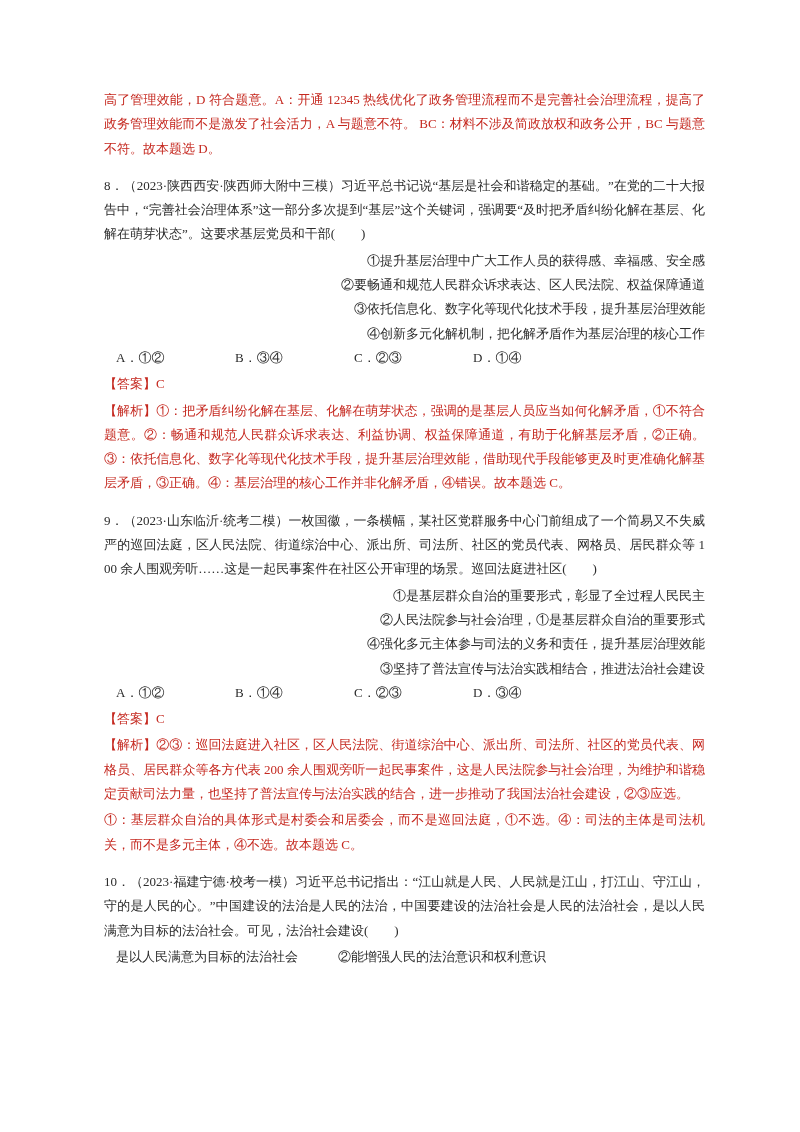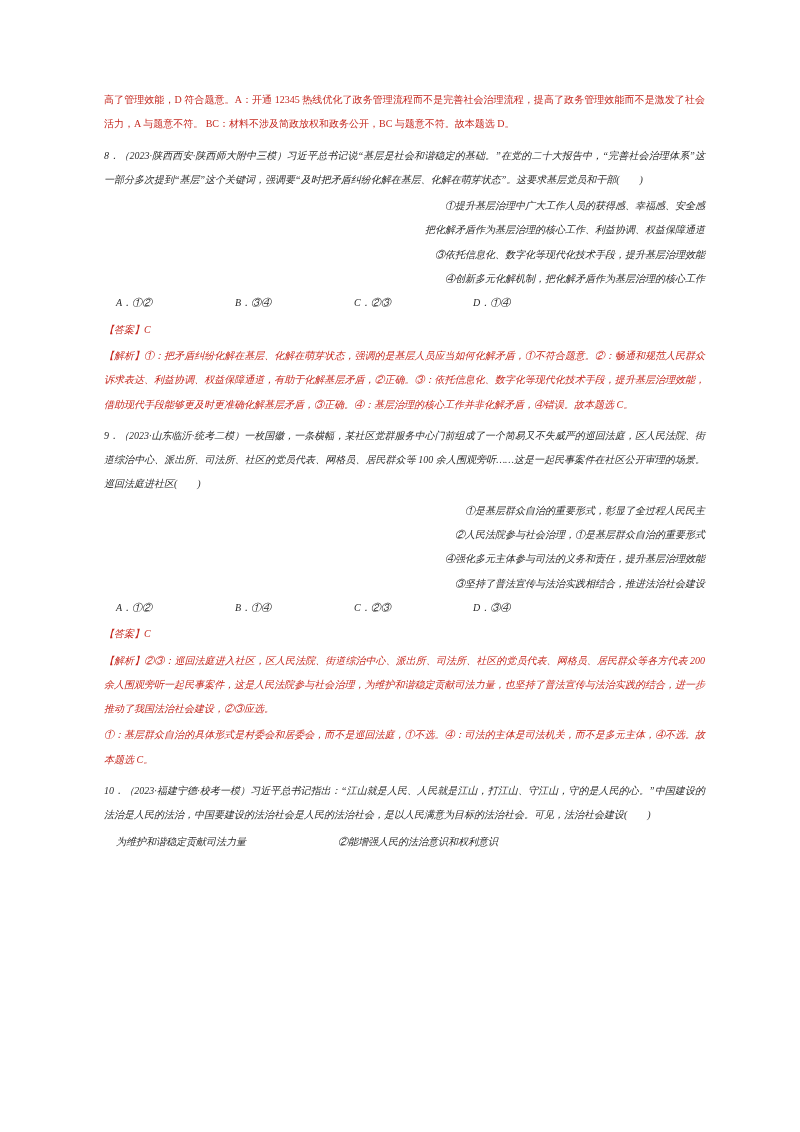--- a/index.html
+++ b/index.html
@@ -7,37 +7,37 @@
     padding: 0;
     background: #ffffff;
   }
   .page {
     position: relative;
     width: 800px;
     height: 1132px;
     background: #ffffff;
     overflow: hidden;
     font-family: "Liberation Serif", "DejaVu Serif", serif;
-    font-size: 10px;
+    font-size: 13px;
     color: #2b2b2b;
   }
   .content {
     position: absolute;
     top: 88px;
     left: 104px;
     width: 601px;
   }
   .para {
     text-align: justify;
     line-height: 24.3px;
     margin: 0 0 2px 0;
     word-break: break-all;
   }
   .red { color: #c5281f; }
-  .q-block { margin-top: 7px; font-style: italic; }
+  .q-block { margin-top: 13px; }
   .ans-block { margin-top: 2px; }
   .opt-line {
     line-height: 24.3px;
     text-align: right;
   }
   .choices {
     display: flex;
     line-height: 24.3px;
     padding-left: 12px;
     margin-bottom: 2px;
@@ -56,21 +56,21 @@
 <body>
 
 <div class="page">
   <div class="content">
 
     <p class="para red">高了管理效能，D 符合题意。A：开通 12345 热线优化了政务管理流程而不是完善社会治理流程，提高了政务管理效能而不是激发了社会活力，A 与题意不符。 BC：材料不涉及简政放权和政务公开，BC 与题意不符。故本题选 D。</p>
 
     <section class="q-block">
       <p class="para">8．（2023·陕西西安·陕西师大附中三模）习近平总书记说“基层是社会和谐稳定的基础。”在党的二十大报告中，“完善社会治理体系”这一部分多次提到“基层”这个关键词，强调要“及时把矛盾纠纷化解在基层、化解在萌芽状态”。这要求基层党员和干部(　　)</p>
       <div class="opt-line">①提升基层治理中广大工作人员的获得感、幸福感、安全感</div>
-      <div class="opt-line">把化解矛盾作为基层治理的核心工作、利益协调、权益保障通道</div>
+      <div class="opt-line">②要畅通和规范人民群众诉求表达、区人民法院、权益保障通道</div>
       <div class="opt-line">③依托信息化、数字化等现代化技术手段，提升基层治理效能</div>
       <div class="opt-line">④创新多元化解机制，把化解矛盾作为基层治理的核心工作</div>
       <div class="choices">
         <span class="choice">A．①②</span>
         <span class="choice">B．③④</span>
         <span class="choice">C．②③</span>
         <span class="choice">D．①④</span>
       </div>
       <div class="ans-block">
         <p class="para red">【答案】C</p>
@@ -93,19 +93,19 @@
       <div class="ans-block">
         <p class="para red">【答案】C</p>
         <p class="para red">【解析】②③：巡回法庭进入社区，区人民法院、街道综治中心、派出所、司法所、社区的党员代表、网格员、居民群众等各方代表 200 余人围观旁听一起民事案件，这是人民法院参与社会治理，为维护和谐稳定贡献司法力量，也坚持了普法宣传与法治实践的结合，进一步推动了我国法治社会建设，②③应选。</p>
         <p class="para red">①：基层群众自治的具体形式是村委会和居委会，而不是巡回法庭，①不选。④：司法的主体是司法机关，而不是多元主体，④不选。故本题选 C。</p>
       </div>
     </section>
 
     <section class="q-block">
       <p class="para">10．（2023·福建宁德·校考一模）习近平总书记指出：“江山就是人民、人民就是江山，打江山、守江山，守的是人民的心。”中国建设的法治是人民的法治，中国要建设的法治社会是人民的法治社会，是以人民满意为目标的法治社会。可见，法治社会建设(　　)</p>
       <div class="pair-row">
-        <span class="pair-a">为维护和谐稳定贡献司法力量</span>
+        <span class="pair-a">是以人民满意为目标的法治社会</span>
         <span class="pair-b">②能增强人民的法治意识和权利意识</span>
       </div>
     </section>
 
   </div>
 </div>
 
 </body></html>

